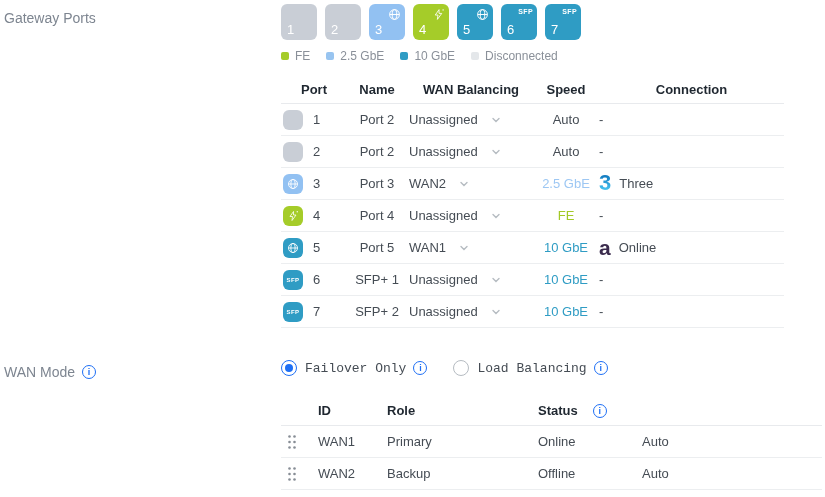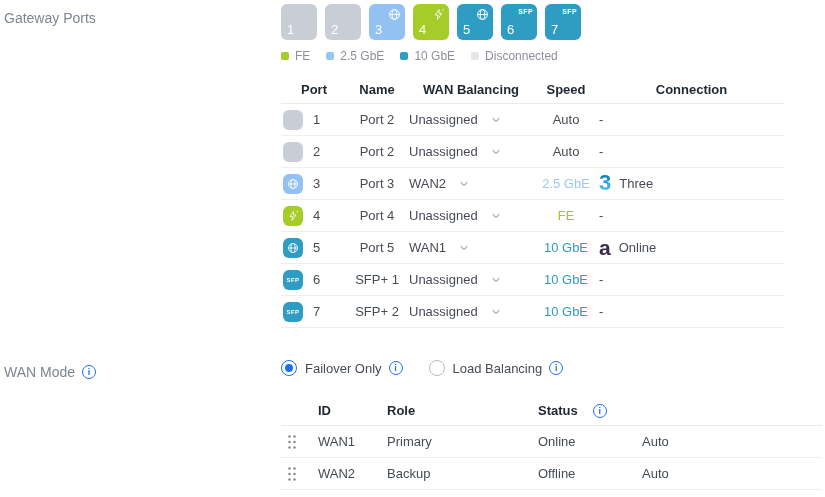--- a/index.html
+++ b/index.html
@@ -73,21 +73,21 @@
   .info-icon::after { content: "i"; }
   .radio-row { display: flex; align-items: center; gap: 26px; margin-top: 6px; }
   .radio-opt { display: flex; align-items: center; cursor: pointer; }
   .radio-circle {
     width: 16px; height: 16px; border: 1.5px solid #b6bcc2; border-radius: 50%;
     display: flex; align-items: center; justify-content: center; flex: 0 0 16px;
   }
   .radio-dot { width: 8px; height: 8px; border-radius: 50%; background: transparent; }
   .sel-true .radio-circle { border-color: #1e6ff5; }
   .sel-true .radio-dot { background: #1e6ff5; }
-  .radio-label { margin: 0 7px 0 8px; color: #454c54; }
+  .radio-label { margin: 0 7px 0 8px; color: #454c54; font-family: Liberation Mono, monospace; }
 
   
   .wtable { width: 541px; margin-top: 20px; }
   .whead, .wrow { display: grid; grid-template-columns: 37px 69px 151px 104px 1fr; align-items: center; }
   .whead { height: 30px; font-weight: bold; color: #1f2730; border-bottom: 1px solid #e8eaed; }
   .wrow { height: 32px; border-bottom: 1px solid #eceef0; }
   .hdr-with-icon { display: flex; align-items: center; gap: 15px; }
   .drag-handle { display: flex; align-items: center; padding-left: 6px; cursor: grab; }
 </style>
 </head>

